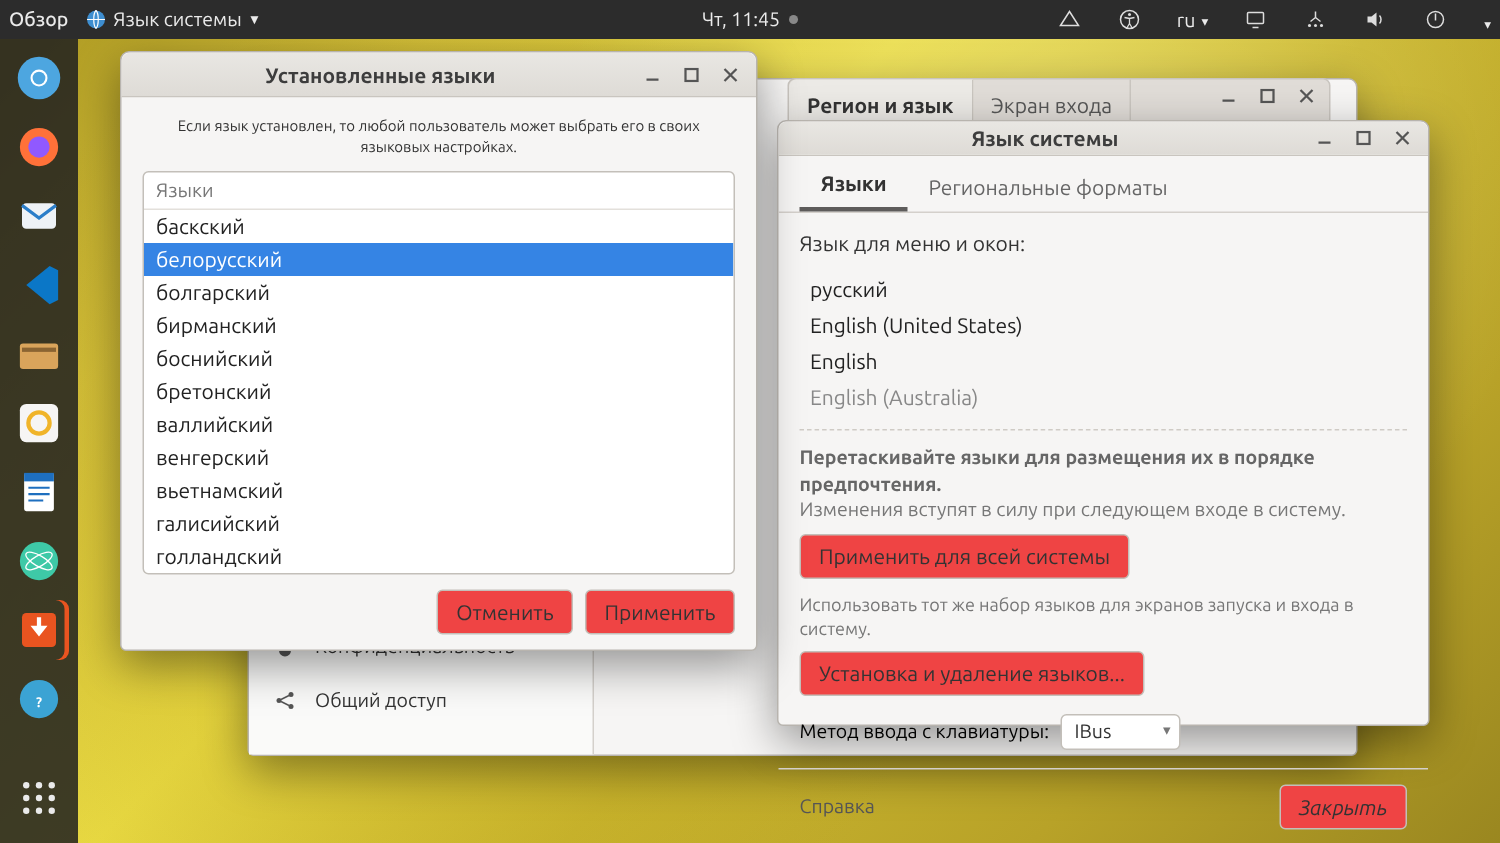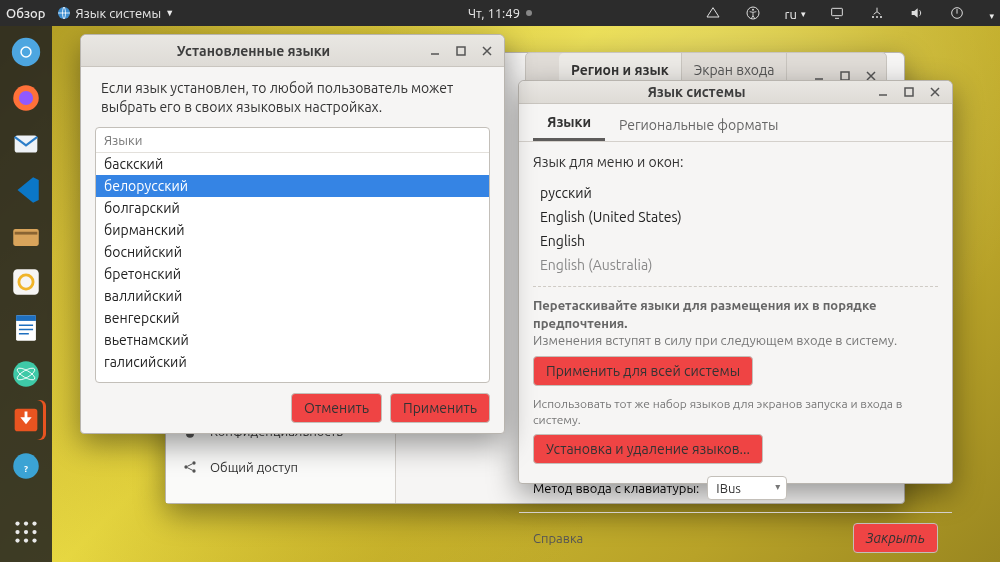--- a/index.html
+++ b/index.html
@@ -24,21 +24,21 @@
 .titlebar-title{flex:1;text-align:center;font-weight:600;color:#3d3d3d;font-size:14px;}
 .win-btn{width:22px;height:22px;border-radius:4px;display:flex;align-items:center;justify-content:center;margin-left:4px;cursor:pointer;}
 .win-btn svg{width:10px;height:10px;stroke:#555;fill:none;stroke-width:1.5;}
 .w-settings{left:165px;top:52px;width:740px;height:452px;z-index:10;}
 .w-settings-body{display:flex;flex:1;}
 .settings-sidebar{width:230px;background:#fafaf9;border-right:1px solid #d4d0cb;padding-top:360px;}
 .sidebar-row{display:flex;align-items:center;gap:12px;padding:10px 16px;color:#333;}
 .sidebar-row .ico{width:16px;height:16px;color:#555;}
 .settings-main{flex:1;display:flex;flex-direction:column;align-items:center;padding-top:340px;}
 .plus-btn{width:36px;height:30px;border:1px solid #c3bfb9;border-radius:4px;background:#fff;display:flex;align-items:center;justify-content:center;font-size:18px;color:#555;margin-left:-65px;}
-.w-tabs{position:absolute;left:525px;top:52px;width:362px;height:36px;z-index:15;display:flex;align-items:flex-end;background:#e0dcd7;border:1px solid #c9c5bf;border-radius:5px 5px 0 0;padding-left:33px;}
+.w-tabs{position:absolute;left:525px;top:52px;width:362px;height:36px;z-index:15;display:flex;align-items:flex-start;background:#e0dcd7;border:1px solid #c9c5bf;border-radius:5px 5px 0 0;}
 .w-tabs .tab{padding:0 12px;height:34px;display:flex;align-items:center;border-right:1px solid #c9c5bf;color:#555;font-size:14px;}
 .w-tabs .tab:first-child{font-weight:600;color:#333;background:#eceae6;border-radius:5px 0 0 0;}
 .w-tabs .wctrl{margin-left:auto;display:flex;padding-right:4px;}
 .w-lang{left:518px;top:80px;width:435px;height:404px;z-index:20;}
 .w-lang-body{flex:1;padding:0;display:flex;flex-direction:column;}
 .lang-tabs{height:38px;display:flex;align-items:flex-end;border-bottom:1px solid #d4d0cb;padding:0 14px;}
 .lang-tab{padding:8px 14px;color:#666;font-size:14px;cursor:pointer;}
 .lang-tab.active{font-weight:600;color:#333;border-bottom:3px solid #5e5c5b;}
 .lang-content{padding:12px 14px;display:flex;flex-direction:column;gap:6px;}
 .subhead{color:#333;font-size:14px;margin-bottom:4px;}
@@ -47,21 +47,21 @@
 .lang-row.dim{color:#888;}
 .hint{color:#777;font-size:12px;line-height:1.35;margin-top:4px;}
 .hint b{font-weight:600;color:#666;}
 .btn{background:#ef4444;border:1px solid #c3bfb9;border-radius:4px;padding:6px 12px;color:#333;font-size:14px;cursor:pointer;}
 .method-row{display:flex;align-items:center;gap:8px;margin-top:6px;}
 .select{border:1px solid #c3bfb9;border-radius:4px;background:#fff;padding:4px 20px 4px 8px;position:relative;min-width:80px;color:#333;}
 .select::after{content:'▾';position:absolute;right:6px;color:#777;font-size:10px;}
 .lang-footer{margin-top:auto;border-top:1px solid #d4d0cb;padding:10px 14px;display:flex;align-items:center;}
 .w-installed{left:80px;top:34px;width:425px;height:400px;z-index:30;}
 .w-installed-body{flex:1;display:flex;flex-direction:column;padding:12px 14px 10px;}
-.intro{color:#333;text-align:left;font-size:14px;line-height:1.35;padding:0 6px 10px;}
+.intro{color:#333;text-align:center;font-size:10px;line-height:1.35;padding:0 6px 10px;}
 .listbox-wrap{border:1px solid #c3bfb9;border-radius:4px;background:#fff;flex:1;display:flex;flex-direction:column;overflow:hidden;}
 .listbox-head{padding:5px 8px;color:#777;border-bottom:1px solid #e3e0db;}
 .listbox{flex:1;overflow:hidden;}
 .list-item{padding:3px 8px;color:#222;font-size:14px;cursor:pointer;}
 .list-item.selected{background:#3584e4;color:#fff;}
 .list-item.cut{color:#888;}
 .installed-footer{display:flex;justify-content:flex-end;gap:8px;padding-top:10px;}
 </style>
 </head>
 <body>
@@ -72,21 +72,21 @@
     <span class="topbar-item">
       <svg class="emblem" viewBox="0 0 24 24">
           <circle cx="12" cy="12" r="9" fill="#3e8ed0"></circle>
           <path d="M3 12h18M12 3c3 3 3 15 0 18M12 3c-3 3-3 15 0 18" stroke="#fff" stroke-width="1.2" fill="none"></path>
         </svg>
       <span>Язык системы</span>
       <span class="dropdown-caret">▼</span>
     </span>
   </div>
   <div class="topbar-center">
-    <span>Чт, 11:49</span>
+    <span>Чт, 11:45</span>
     <span style="width:6px;height:6px;border-radius:50%;background:#888;display:inline-block;"></span>
   </div>
   <div class="topbar-right">
     <svg class="emblem" viewBox="0 0 24 24">
         <path d="M3 18l9-14 9 14z" fill="none" stroke="#ddd" stroke-width="1.5"></path>
       </svg>
     <svg class="emblem" viewBox="0 0 24 24">
         <circle cx="12" cy="12" r="9" fill="none" stroke="#ddd" stroke-width="1.5"></circle>
         <circle cx="12" cy="7" r="1.5" fill="#ddd"></circle>
         <path d="M7 10l5 1 5-1M12 11v5l-3 5m3-5l3 5" stroke="#ddd" stroke-width="1.3" fill="none"></path>
@@ -323,20 +323,21 @@
         <div class="list-item">баскский</div>
         <div class="list-item selected">белорусский</div>
         <div class="list-item">болгарский</div>
         <div class="list-item">бирманский</div>
         <div class="list-item">боснийский</div>
         <div class="list-item">бретонский</div>
         <div class="list-item">валлийский</div>
         <div class="list-item">венгерский</div>
         <div class="list-item">вьетнамский</div>
         <div class="list-item">галисийский</div>
+        <div class="list-item">голландский</div>
       </div>
     </div>
     <div class="installed-footer">
       <button class="btn">Отменить</button>
       <button class="btn">Применить</button>
     </div>
   </div>
 </div>
 
 </body></html>

